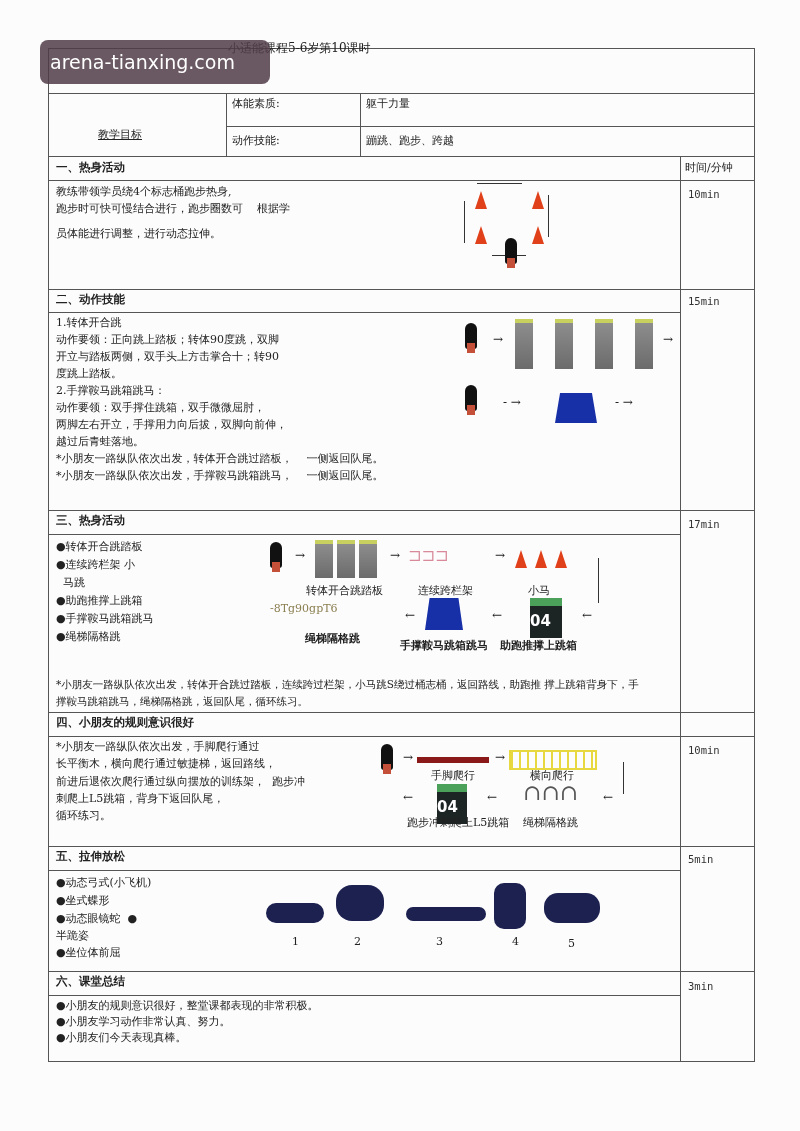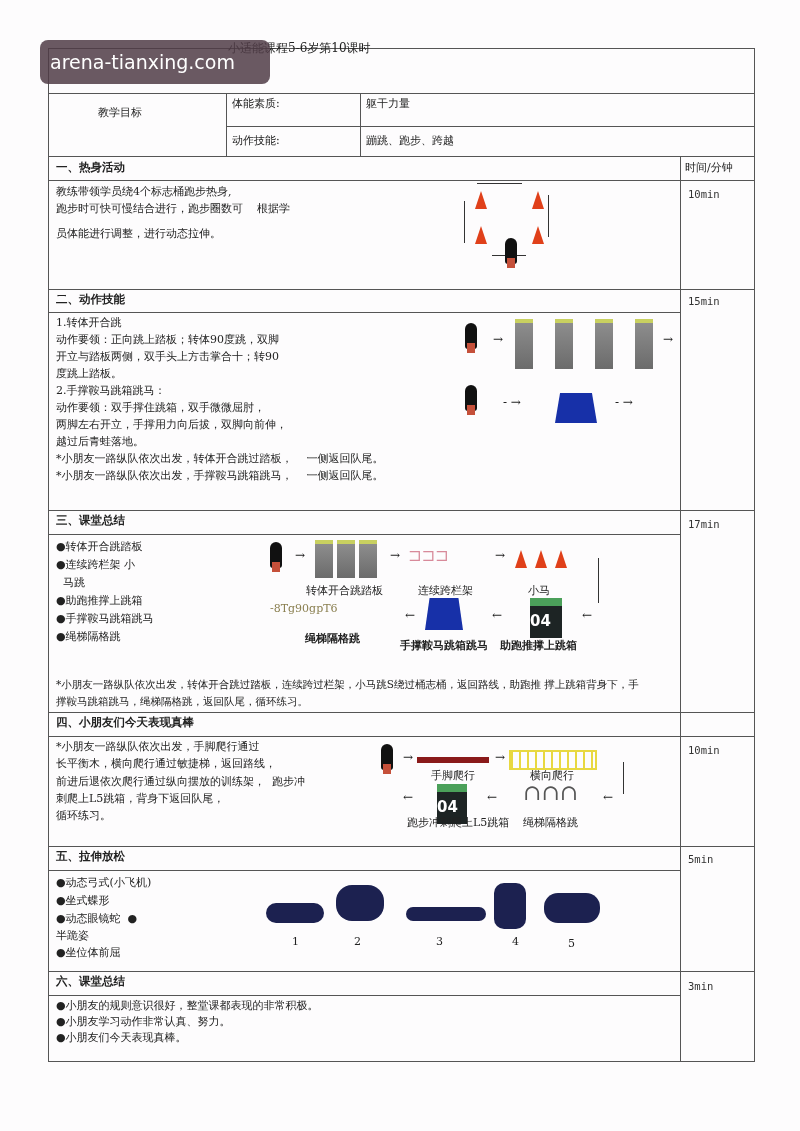--- a/index.html
+++ b/index.html
@@ -48,21 +48,21 @@
 
 <div class="line-v" style="left:48px;top:48px;height:1014px;"></div>
 <div class="line-v" style="left:754px;top:48px;height:1014px;"></div>
 <div class="line-v" style="left:226px;top:93px;height:63px;"></div>
 <div class="line-v" style="left:360px;top:93px;height:63px;"></div>
 <div class="line-v" style="left:680px;top:156px;height:906px;"></div>
 
 <div class="title">小适能课程5-6岁第10课时</div>
 <div class="watermark">arena-tianxing.com</div>
 
-<div class="txt" style="left:98px;top:104px;">教学目标</div>
+<div class="txt" style="left:98px;top:126px;text-decoration:underline;">教学目标</div>
 <div class="txt" style="left:232px;top:95px;">体能素质:</div>
 <div class="txt" style="left:366px;top:95px;">躯干力量</div>
 <div class="txt" style="left:232px;top:132px;">动作技能:</div>
 <div class="txt" style="left:366px;top:132px;">蹦跳、跑步、跨越</div>
 
 <div class="txt" style="left:685px;top:159px;">时间/分钟</div>
 
 <div class="hdr" style="left:56px;top:160px;">一、热身活动</div>
 <div class="time" style="left:688px;top:188px;">10min</div>
 <div class="txt" style="left:56px;top:183px;">教练带领学员绕4个标志桶跑步热身,</div>
@@ -99,21 +99,21 @@
   <div class="board" style="left:100px;top:4px;"></div>
   <div class="board" style="left:140px;top:4px;"></div>
   <div class="board" style="left:180px;top:4px;"></div>
   <div class="arrow" style="left:208px;top:17px;">→</div>
   <div class="runner" style="left:10px;top:70px;"></div>
   <div class="arrow" style="left:48px;top:80px;">- →</div>
   <div class="vault" style="left:100px;top:78px;width:42px;height:30px;"></div>
   <div class="arrow" style="left:160px;top:80px;">- →</div>
 </div>
 
-<div class="hdr" style="left:56px;top:513px;">三、课堂总结</div>
+<div class="hdr" style="left:56px;top:513px;">三、热身活动</div>
 <div class="time" style="left:688px;top:518px;">17min</div>
 <ul class="bullet-list" style="left:56px;top:538px;">
   <li>转体开合跳踏板</li>
   <li style="white-space:pre;"><span>连续跨栏架 小
   马跳</span></li>
   <li>助跑推撑上跳箱</li>
   <li>手撑鞍马跳箱跳马</li>
   <li>绳梯隔格跳</li>
 </ul>
 <div class="abs" style="left:260px;top:538px;width:350px;height:120px;">
@@ -138,21 +138,21 @@
   <div class="arrow" style="left:232px;top:70px;">←</div>
   <div class="box04" style="left:270px;top:60px;width:32px;height:26px;padding-top:6px;">04</div>
   <div class="arrow" style="left:322px;top:70px;">←</div>
   <div class="diag-label" style="left:45px;top:93px;font-weight:bold;">绳梯隔格跳</div>
   <div class="diag-label" style="left:140px;top:100px;font-weight:bold;">手撑鞍马跳箱跳马</div>
   <div class="diag-label" style="left:240px;top:100px;font-weight:bold;">助跑推撑上跳箱</div>
 </div>
 <div class="txt" style="left:56px;top:676px;font-size:10.5px;">*小朋友一路纵队依次出发，转体开合跳过踏板，连续跨过栏架，小马跳S绕过桶志桶，返回路线，助跑推 撑上跳箱背身下，手
 撑鞍马跳箱跳马，绳梯隔格跳，返回队尾，循环练习。</div>
 
-<div class="hdr" style="left:56px;top:715px;">四、小朋友们今天表现真棒</div>
+<div class="hdr" style="left:56px;top:715px;">四、小朋友的规则意识很好</div>
 <div class="time" style="left:688px;top:744px;">10min</div>
 <div class="txt" style="left:56px;top:738px;">*小朋友一路纵队依次出发，手脚爬行通过</div>
 <div class="txt" style="left:56px;top:755px;">长平衡木，横向爬行通过敏捷梯，返回路线，</div>
 <div class="txt" style="left:56px;top:773px;">前进后退依次爬行通过纵向摆放的训练架，  跑步冲</div>
 <div class="txt" style="left:56px;top:790px;">刺爬上L5跳箱，背身下返回队尾，</div>
 <div class="txt" style="left:56px;top:807px;">循环练习。</div>
 <div class="abs" style="left:375px;top:740px;width:260px;height:95px;">
   <div class="runner" style="left:6px;top:4px;"></div>
   <div class="arrow" style="left:28px;top:10px;">→</div>
   <div class="abs" style="left:42px;top:17px;width:72px;height:6px;background:#8a1a1a;"></div>

